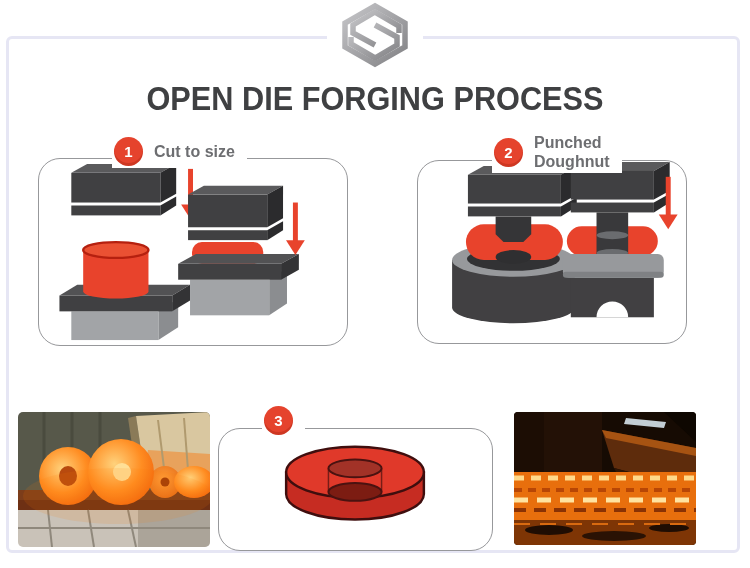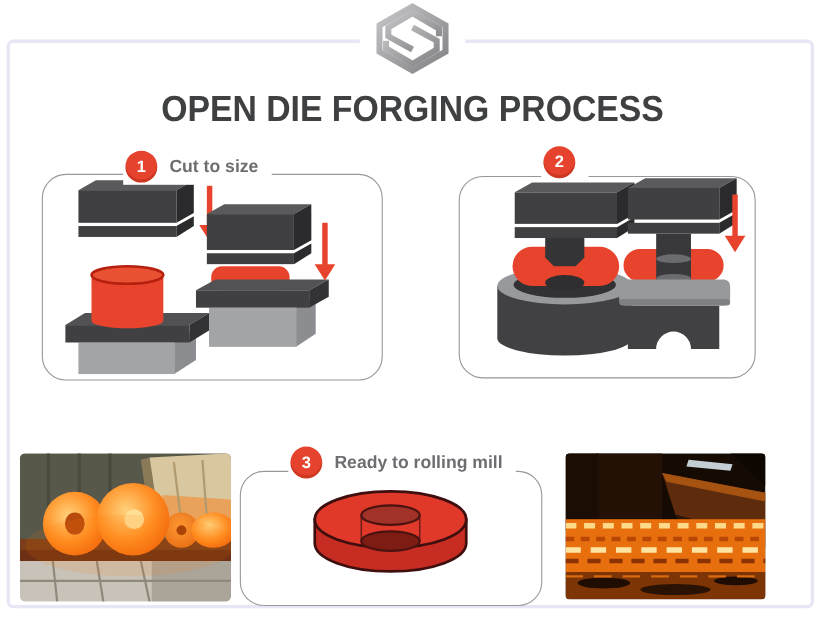--- a/index.html
+++ b/index.html
@@ -120,20 +120,24 @@
     <rect x="140" y="106" width="104" height="16" fill="#404042"></rect>
     <g>
       <rect x="256" y="44" width="5" height="40" fill="#e8432c"></rect>
       <polygon points="249,82 268,82 258.5,97" fill="#e8432c"></polygon>
     </g>
   </svg>
 </div>
 
 <div class="step-header" id="header2">
   <div class="badge">2</div>
+  <div class="step-label">
+    <div>Punched</div>
+    <div>Doughnut</div>
+  </div>
 </div>
 <div class="step-box" id="box2">
   <svg viewBox="0 0 270 184">
 
     <path d="M34,100 L34,148 A62,16 0 0 0 158,148 L158,100 Z" fill="#414042"></path>
     <ellipse cx="96" cy="100" rx="62" ry="17" fill="#97999c"></ellipse>
     <ellipse cx="96" cy="99" rx="47" ry="12" fill="#323234"></ellipse>
     <rect x="48" y="64" width="98" height="36" rx="18" fill="#e8432c"></rect>
     <ellipse cx="96" cy="97" rx="18" ry="7" fill="#2f2f31"></ellipse>
     <polygon points="78,56 114,56 114,74 106,82 86,82 78,74" fill="#353537"></polygon>
@@ -162,21 +166,20 @@
     </g>
     <g>
       <rect x="250" y="16" width="5" height="40" fill="#e8432c"></rect>
       <polygon points="243,54 262,54 252.5,69" fill="#e8432c"></polygon>
     </g>
   </svg>
 </div>
 
 <div class="step-header" id="header3">
   <div class="badge">3</div>
-  <div class="step-label">Ready to rolling mill</div>
 </div>
 <div class="step-box" id="box3">
   <svg viewBox="0 0 275 123">
     <path d="M67,44 L67,66 A70,26 0 0 0 207,66 L207,44 Z" fill="#c62c22" stroke="#3f0e0e" stroke-width="2.5"></path>
     <ellipse cx="137" cy="44" rx="70" ry="26" fill="#e0392a" stroke="#3f0e0e" stroke-width="2.5"></ellipse>
     <line x1="110" y1="40" x2="110" y2="64" stroke="#4a1210" stroke-width="1.5" opacity=".7"></line>
     <line x1="164" y1="40" x2="164" y2="64" stroke="#4a1210" stroke-width="1.5" opacity=".7"></line>
     <ellipse cx="137" cy="64" rx="27" ry="9" fill="#7c1c12" stroke="#4a1210" stroke-width="2"></ellipse>
     <ellipse cx="137" cy="40" rx="27" ry="9" fill="#a23227" stroke="#4a1210" stroke-width="2"></ellipse>
   </svg>

